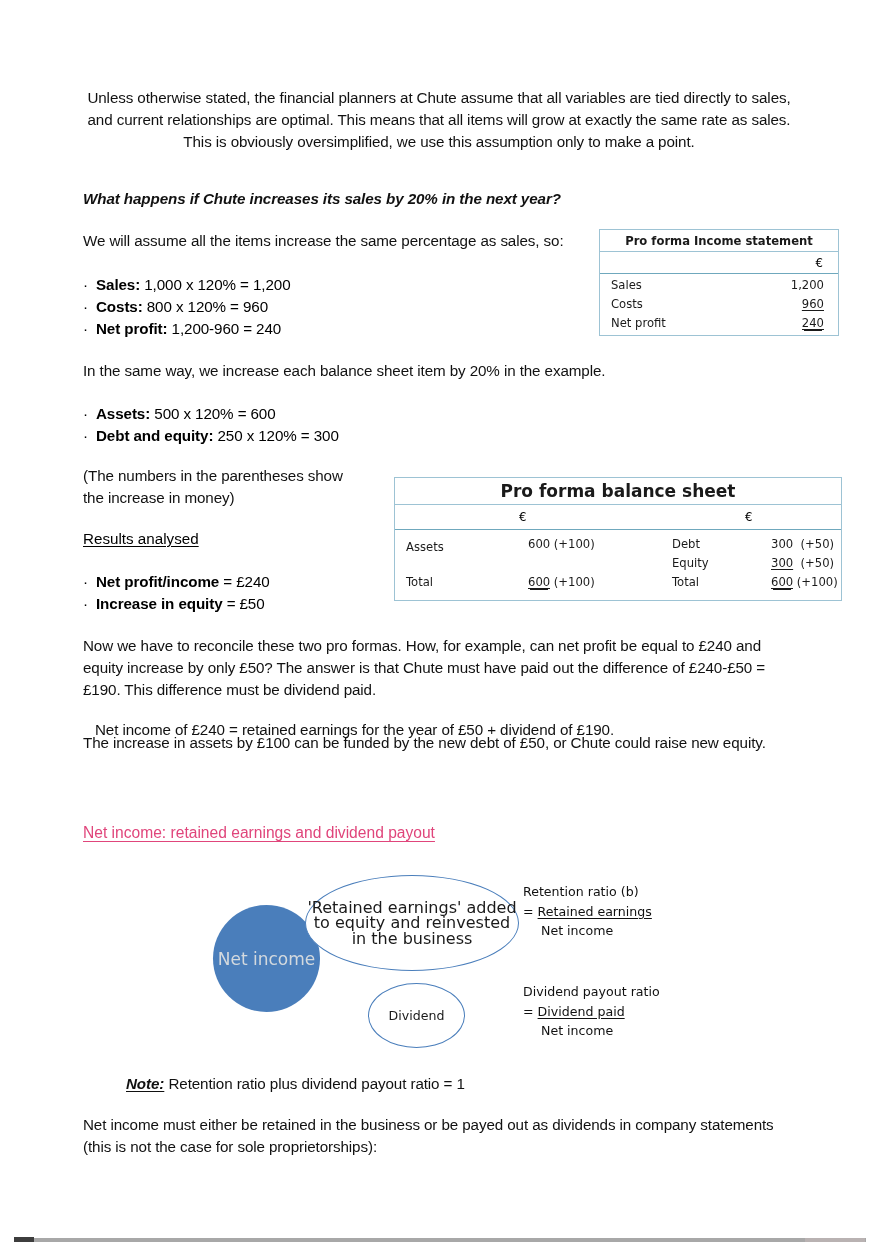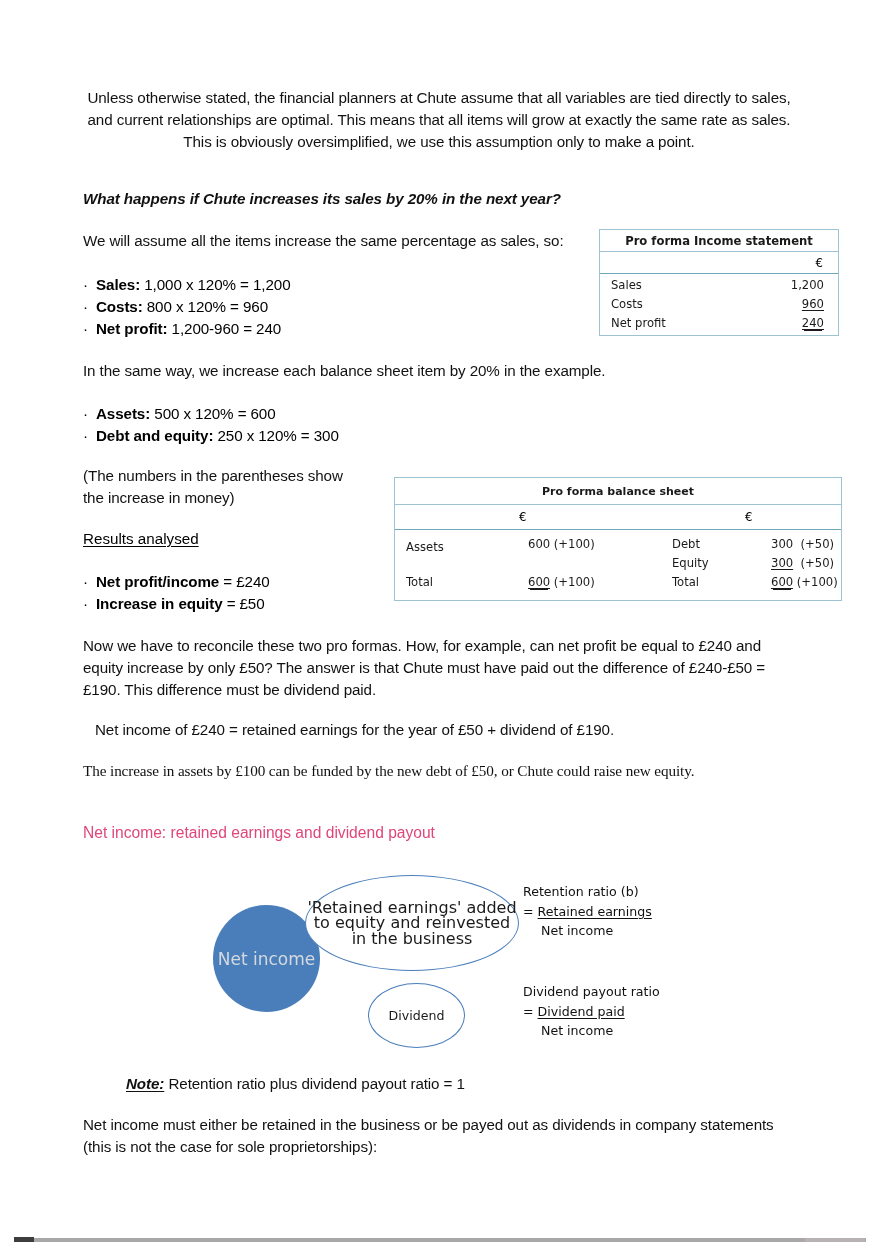--- a/index.html
+++ b/index.html
@@ -55,20 +55,21 @@
     font-size: 15.2px;
     line-height: 22.2px;
     text-decoration: underline;
     text-underline-offset: 2px;
   }
   .link-head {
     position: absolute;
     font-size: 15.6px;
     line-height: 22px;
     color: #e0457b;
+    text-decoration: underline;
     text-underline-offset: 3px;
   }
   .note-lead {
     font-weight: bold;
     font-style: italic;
     text-decoration: underline;
     text-underline-offset: 2px;
     margin-left: 43px;
   }
 
@@ -121,21 +122,21 @@
   #income-statement { left: 599px; top: 229px; width: 240px; height: 107px; }
   #income-statement .fin-title { height: 22px; line-height: 22px; }
   #income-statement .fin-curr-row { height: 22px; line-height: 22px; }
   #income-statement .fin-curr { position: absolute; right: 15px; top: 0; }
   #income-statement .fin-body { height: 61px; }
   #income-statement .lbl { left: 11px; }
   #income-statement .val { right: 14px; text-align: right; }
 
   
   #balance-sheet { left: 394px; top: 477px; width: 448px; height: 124px; }
-  #balance-sheet .fin-title { height: 27px; line-height: 27px; font-size: 11px; }
+  #balance-sheet .fin-title { height: 27px; line-height: 27px; font-size: 17px; }
   #balance-sheet .fin-curr-row { height: 25px; line-height: 25px; }
   #balance-sheet .cur-l { position: absolute; left: 124px; top: 0; }
   #balance-sheet .cur-r { position: absolute; left: 350px; top: 0; }
   #balance-sheet .fin-body { height: 70px; }
   #balance-sheet .lbl-l { left: 11px; }
   #balance-sheet .lbl-r { left: 277px; }
   #balance-sheet .val-l { left: 133px; }
   #balance-sheet .val-r { left: 376px; }
 
   
@@ -306,21 +307,21 @@
 
       <span class="fin-cell lbl-r" style="top:45px;">Total</span>
       <span class="fin-cell val-r" style="top:45px;"><span class="amt u2">600</span>&nbsp;<span class="delta">(+100)</span></span>
     </div>
   </div>
 
   <div class="para" style="left:83px; top:635px; width:715px;">Now we have to reconcile these two pro formas. How, for example, can net profit be equal to £240 and equity increase by only £50? The answer is that Chute must have paid out the difference of £240-£50 = £190. This difference must be dividend paid.</div>
 
   <div class="para" style="left:95px; top:719px; width:715px;">Net income of £240 = retained earnings for the year of £50 + dividend of £190.</div>
 
-  <div class="para" style="left:83px; top:760px; width:700px;font-family:Liberation Serif, serif;">The increase in assets by £100 can be funded by the new debt of £50, or Chute could raise new equity.</div>
+  <div class="para" style="left:83px; top:732px; width:700px;">The increase in assets by £100 can be funded by the new debt of £50, or Chute could raise new equity.</div>
 
   <div class="link-head" style="left:83px; top:822px;">Net income: retained earnings and dividend payout</div>
 
   <div id="diagram">
     <div class="circle-net">Net income</div>
 
     <div class="ellipse" id="ellipse-retained">'Retained earnings' added to equity and reinvested in the business</div>
 
     <div class="ellipse" id="ellipse-dividend">Dividend</div>
 

